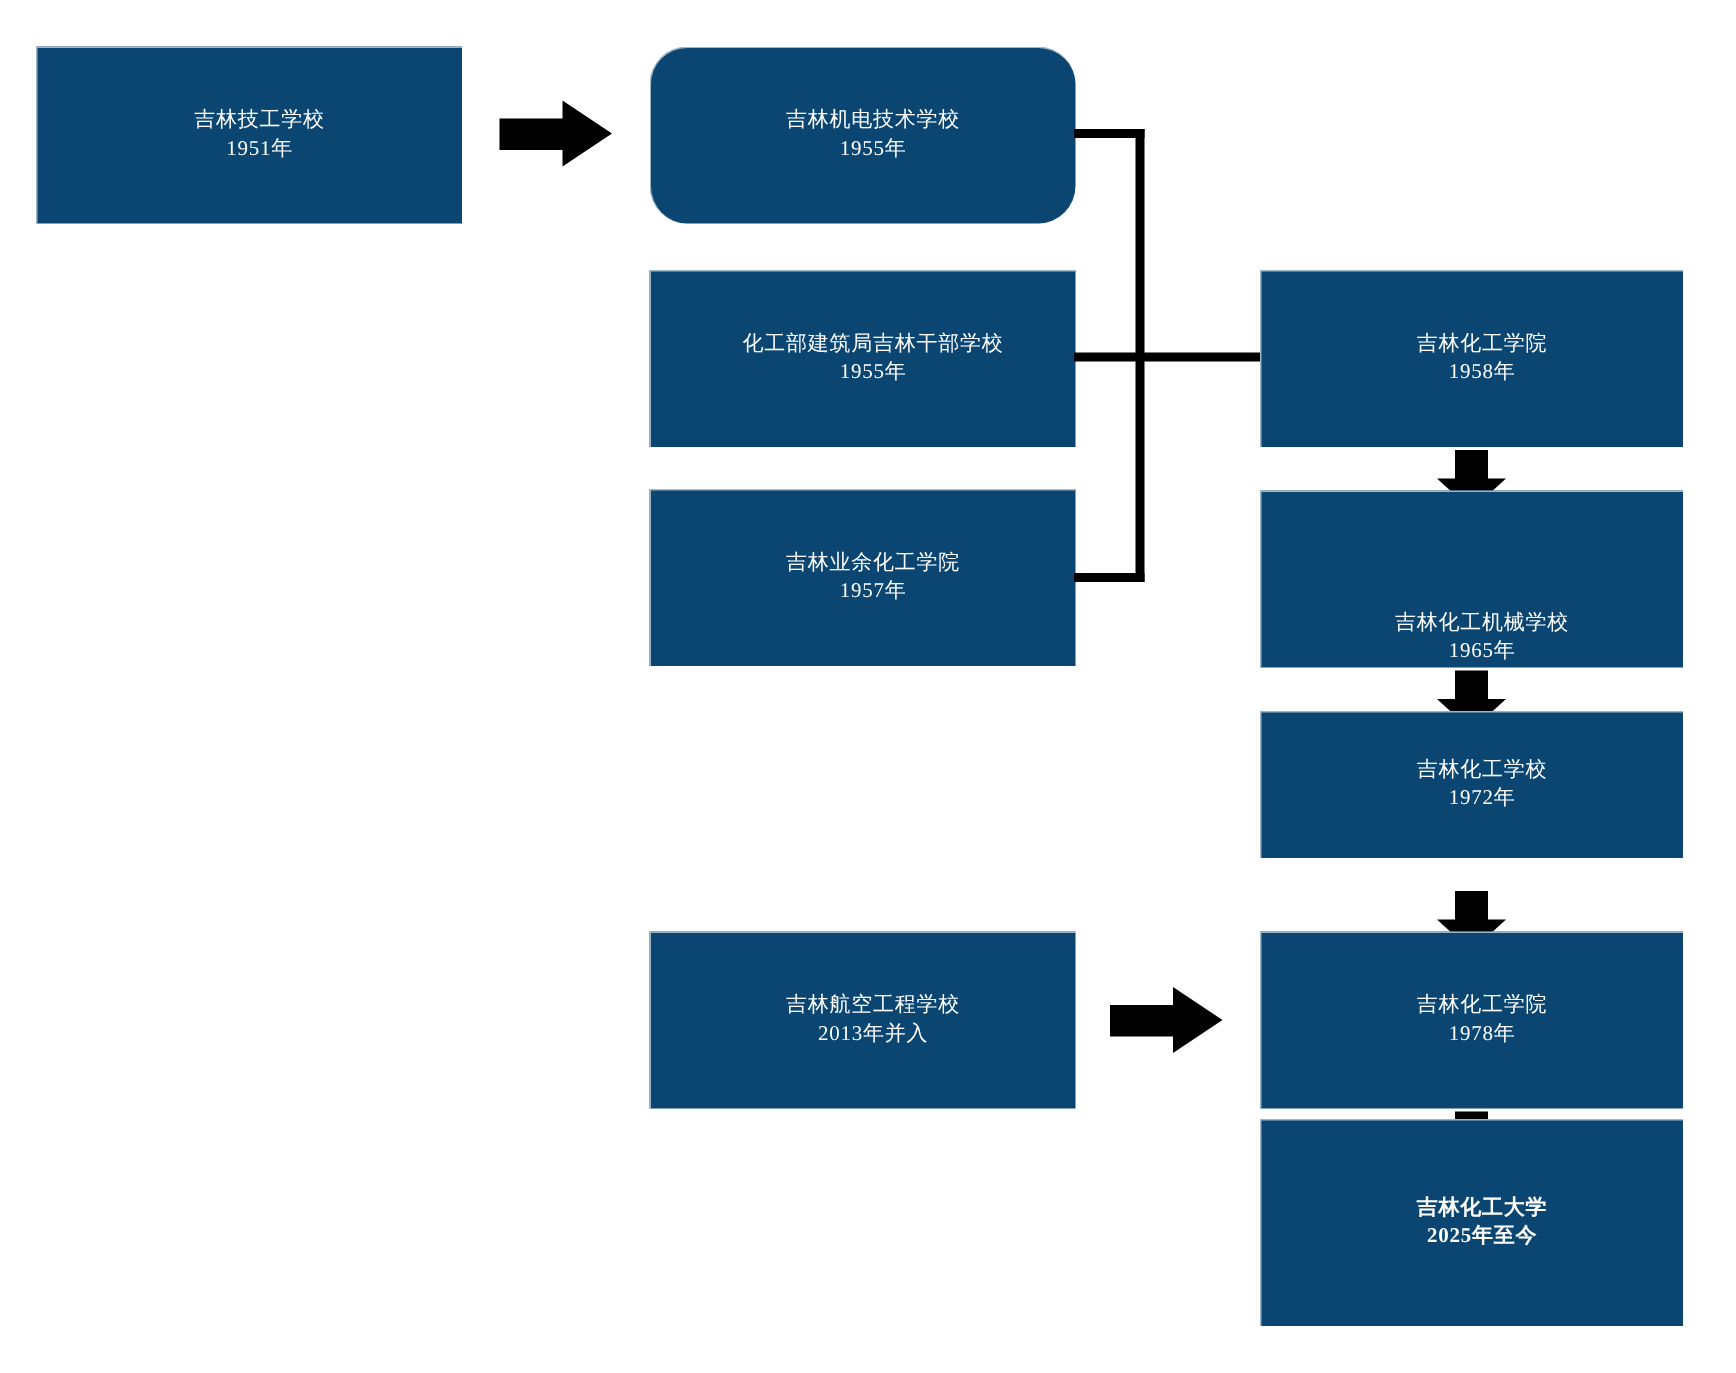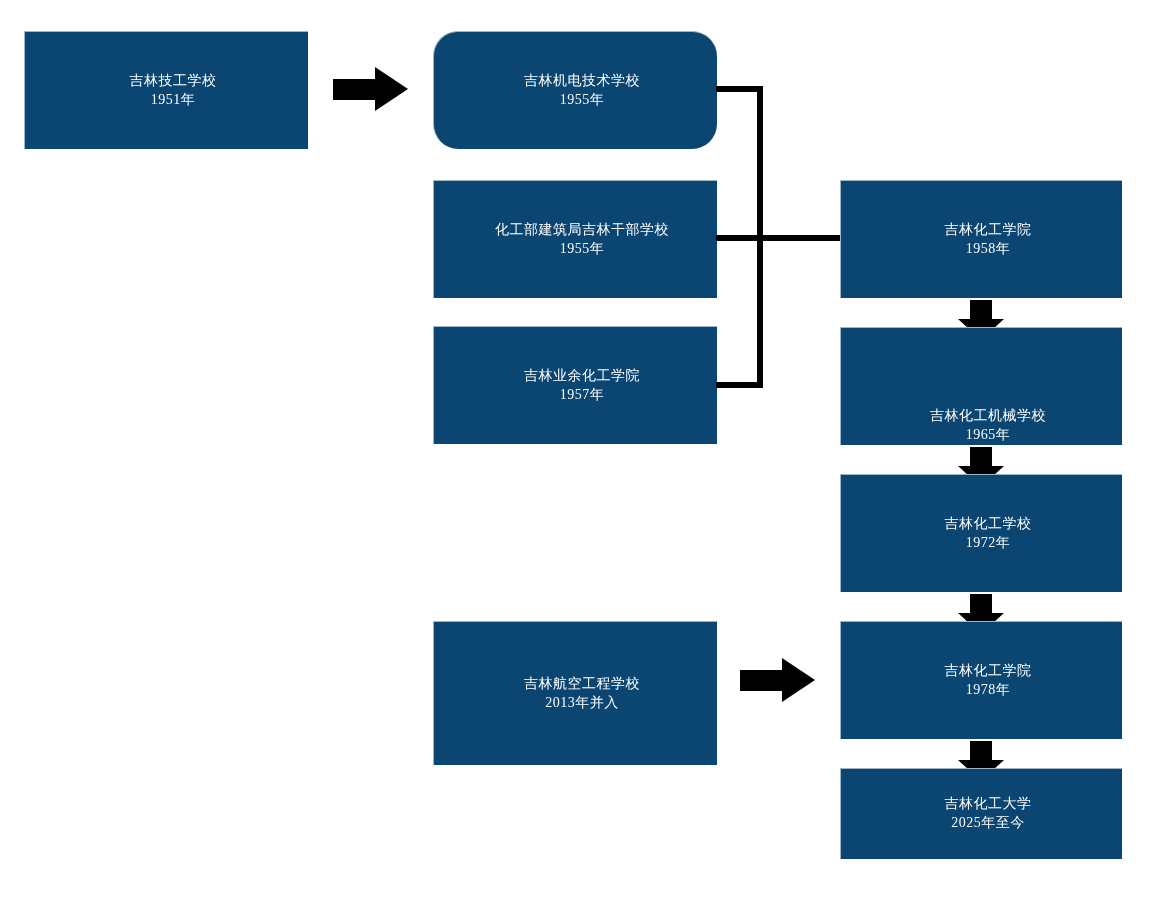--- a/index.html
+++ b/index.html
@@ -125,21 +125,21 @@
   <div class="node wide-label" style="left:433px; top:180px; width:284px; height:118px;">
     <span class="line1">化工部建筑局吉林干部学校</span>
     <span class="line2">1955年</span>
   </div>
 
   <div class="node" style="left:433px; top:326px; width:284px; height:118px;">
     <span class="line1">吉林业余化工学院</span>
     <span class="line2">1957年</span>
   </div>
 
-  <div class="node" style="left:433px; top:621px; width:284px; height:144px;">
+  <div class="node" style="left:433px; top:621px; width:284px; height:118px;">
     <span class="line1">吉林航空工程学校</span>
     <span class="line2">2013年并入</span>
   </div>
 
   <div class="arrow-right" style="left:740px; top:658px;">
     <div class="shaft"></div>
     <div class="head"></div>
   </div>
 
   <div class="conn-h" style="left:716px; top:86px; width:47px;"></div>
@@ -160,38 +160,38 @@
   <div class="node" style="left:840px; top:327px; width:282px; height:118px;justify-content:flex-end;">
     <span class="line1">吉林化工机械学校</span>
     <span class="line2">1965年</span>
   </div>
 
   <div class="arrow-down" style="left:958px; top:447px;">
     <div class="shaft"></div>
     <div class="head"></div>
   </div>
 
-  <div class="node" style="left:840px; top:474px; width:282px; height:118px;text-align:center;">
+  <div class="node" style="left:840px; top:474px; width:282px; height:98px;text-align:center;">
     <span class="line1">吉林化工学校</span>
     <span class="line2">1972年</span>
   </div>
 
   <div class="arrow-down" style="left:958px; top:594px;">
     <div class="shaft"></div>
     <div class="head"></div>
   </div>
 
   <div class="node" style="left:840px; top:621px; width:282px; height:118px;">
     <span class="line1">吉林化工学院</span>
     <span class="line2">1978年</span>
   </div>
 
   <div class="arrow-down" style="left:958px; top:741px;">
     <div class="shaft"></div>
     <div class="head"></div>
   </div>
 
-  <div class="node" style="left:840px; top:768px; width:282px; height:91px;">
+  <div class="node" style="left:840px; top:746px; width:282px; height:138px;font-weight:bold;">
     <span class="line1">吉林化工大学</span>
     <span class="line2">2025年至今</span>
   </div>
 
 </div>
 
 </body></html>

